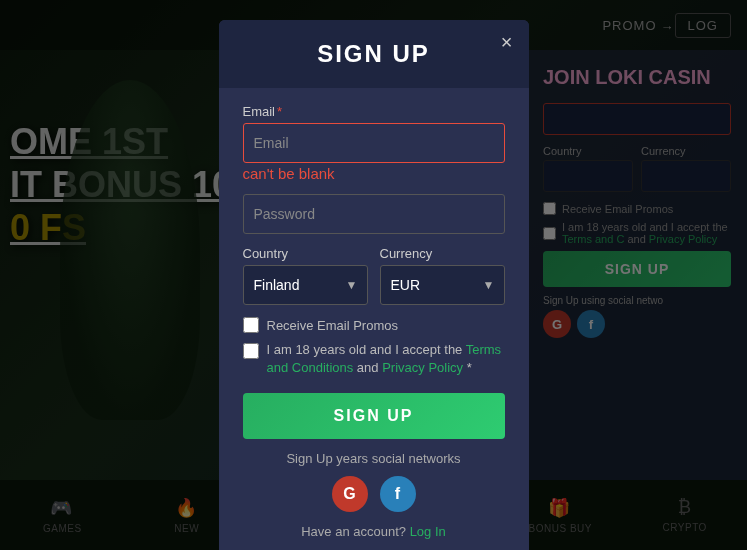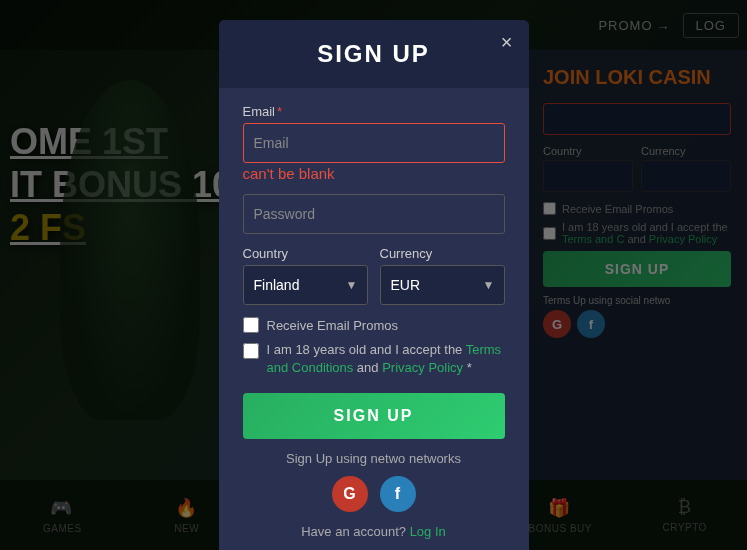--- a/index.html
+++ b/index.html
@@ -52,22 +52,21 @@
     
     .top-nav {
       position: absolute;
       top: 0;
       left: 0;
       right: 0;
       height: 50px;
       display: flex;
       align-items: center;
       justify-content: flex-end;
-      padding: 0 8px;
-      gap: 12px;
+      padding: 0 16px;
       background: rgba(0,0,0,0.3);
       z-index: 5;
     }
 
     .nav-promo {
       color: #aaa;
       font-size: 13px;
       letter-spacing: 1px;
       display: flex;
       align-items: center;
@@ -91,21 +90,21 @@
       right: 0;
       top: 50px;
       width: 220px;
       height: 460px;
       background: rgba(30, 40, 60, 0.85);
       padding: 16px;
       z-index: 2;
     }
 
     .right-panel-title {
-      color: #f97316;
+      color: #f9a8d4;
       font-size: 20px;
       font-weight: bold;
       margin-bottom: 14px;
     }
 
     .rp-label {
       color: #aaa;
       font-size: 11px;
       margin-bottom: 3px;
     }
@@ -442,21 +441,21 @@
       font-size: 13px;
     }
   </style>
 </head>
 <body>
 
 <div class="bg-scene">
   <div class="bg-text-left">
     <div>OME 1ST</div>
     <div>IT BONUS 100%</div>
-    <div class="highlight">2 FS</div>
+    <div class="highlight">0 FS</div>
   </div>
   <div class="bg-character"></div>
 </div>
 
 <div class="top-nav">
   <div class="nav-promo">
     <span>PROMO</span>
     <span>→</span>
   </div>
   <div class="nav-login">
@@ -479,21 +478,21 @@
   </div>
   <div class="rp-checkbox-row">
     <input type="checkbox" style="">
     <span>Receive Email Promos</span>
   </div>
   <div class="rp-checkbox-row">
     <input type="checkbox" style="">
     <span>I am 18 years old and I accept the <span class="link-text">Terms and C</span> and <span class="link-text">Privacy Policy</span></span>
   </div>
   <button class="rp-signup-btn">SIGN UP</button>
-  <div class="rp-social">Terms Up using social netwo</div>
+  <div class="rp-social">Sign Up using social netwo</div>
   <div class="rp-social-icons">
     <div class="rp-social-icon rp-g-icon">G</div>
     <div class="rp-social-icon rp-f-icon">f</div>
   </div>
 </div>
 
 <div class="overlay"></div>
 
 <div class="modal">
   <div class="modal-header">
@@ -551,21 +550,21 @@
       <span>
         <span>I am 18 years old and I accept the </span><a class="link-text">Terms and Conditions</a><span> and </span><a class="link-text">Privacy Policy</a> <span>*</span>
       </span>
     </div>
 
     
     <button class="signup-btn">SIGN UP</button>
 
     
     <div class="social-section">
-      <div class="social-label">Sign Up using netwo networks</div>
+      <div class="social-label">Sign Up years social networks</div>
       <div class="social-icons">
         <div class="social-icon g-icon">G</div>
         <div class="social-icon f-icon">f</div>
       </div>
       <div class="have-account">
         <span>Have an account?</span> <a class="link-text">Log In</a>
       </div>
     </div>
 
   </div>

